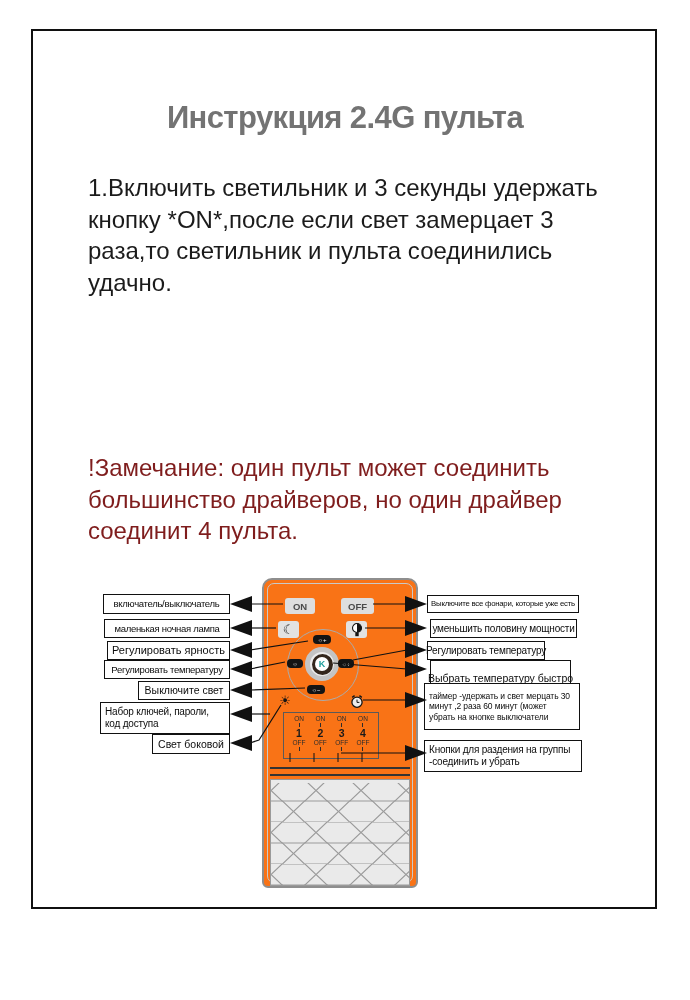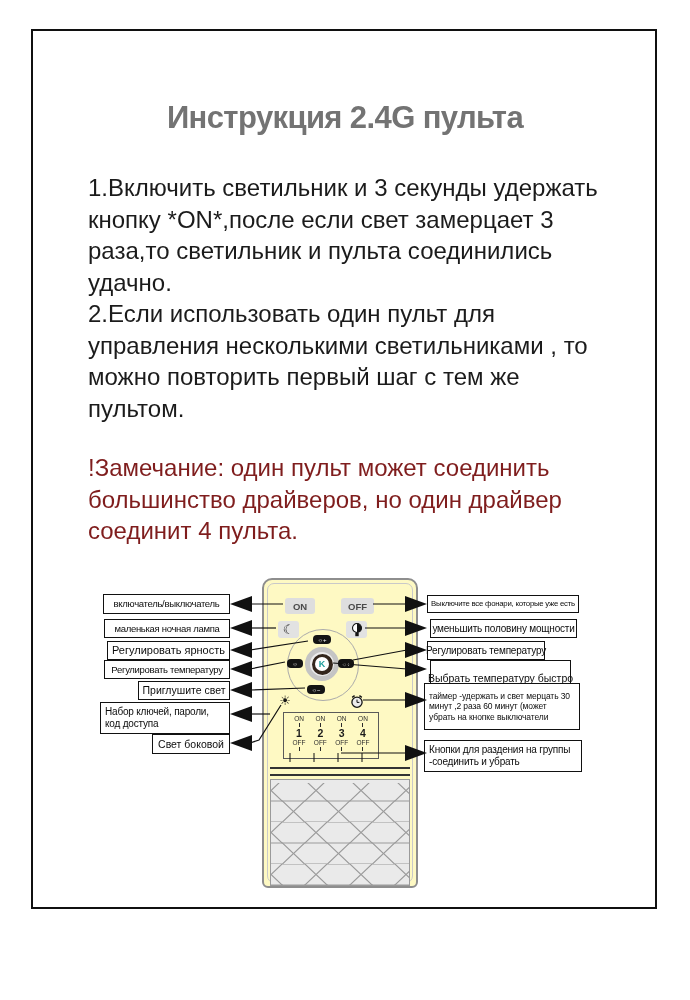--- a/index.html
+++ b/index.html
@@ -16,21 +16,21 @@
            align-items:center;justify-content:center;text-align:center;box-sizing:border-box;
            white-space:nowrap;line-height:1.18;}
   .wrap{white-space:normal;justify-content:flex-start;text-align:left;padding:2px 4px;}
   .fs95{font-size:9.5px;letter-spacing:-0.3px;}
   .fs10{font-size:10px;letter-spacing:-0.2px;}
   .fs105{font-size:10.5px;}
   .fs11{font-size:11px;}
   .fs78{font-size:7.8px;letter-spacing:-0.25px;}
   .fs85{font-size:8.5px;letter-spacing:-0.1px;}
 
-  .remote{position:absolute;left:262px;top:578px;width:156px;height:310px;background:#fef9c3;
+  .remote{position:absolute;left:262px;top:578px;width:156px;height:310px;background:#f97316;
           border:2px solid #8e8e8e;border-radius:10px 10px 6px 6px;box-sizing:border-box;padding-left:30px;}
   .remote-inner{position:absolute;left:3px;top:3px;right:3px;bottom:3px;border:1px solid #c9c9c9;border-radius:7px;}
   .rbtn{position:absolute;background:#dedede;border-radius:3px;display:flex;align-items:center;
         justify-content:center;color:#4a4a4a;font-weight:bold;}
   .icon-tile{position:absolute;background:#e2e2e2;border-radius:3px;display:flex;align-items:center;justify-content:center;}
   .dial-circle{position:absolute;left:23px;top:49px;width:70px;height:70px;border:1px solid #ababab;border-radius:50%;}
   .ring{position:absolute;left:41px;top:67px;width:34px;height:34px;border:5px solid #c4c4c4;border-radius:50%;
         box-sizing:border-box;display:flex;align-items:center;justify-content:center;background:#ececec;}
   .ring-dark{width:21px;height:21px;background:#33261c;border-radius:50%;display:flex;align-items:center;justify-content:center;}
   .ring-white{width:14px;height:14px;background:#fff;border-radius:50%;display:flex;align-items:center;justify-content:center;
@@ -52,30 +52,29 @@
 </head>
 <body>
 
 <div class="canvas">
   <div class="frame"></div>
 
   <div class="title">Инструкция 2.4G пульта</div>
 
   <div class="bodytext">
     <p>1.Включить светильник и 3 секунды удержать кнопку *ON*,после если свет замерцает 3 раза,то светильник и пульта соединились удачно.</p>
-    <p>2.Если использовать один пульт для управления несколькими светильниками , то можно повторить первый шаг с тем же пультом.</p>
   </div>
 
   <div class="note">!Замечание: один пульт может соединить большинство драйверов, но один драйвер соединит 4 пульта.</div>
 
   <div class="callout fs95" style="left:103px;top:594px;width:127px;height:20px;">включатель/выключатель</div>
   <div class="callout fs95" style="left:104px;top:619px;width:126px;height:19px;">маленькая ночная лампа</div>
   <div class="callout fs11" style="left:107px;top:641px;width:123px;height:19px;">Регулировать ярность</div>
   <div class="callout fs95" style="left:104px;top:660px;width:126px;height:19px;">Регулировать температуру</div>
-  <div class="callout fs105" style="left:138px;top:681px;width:92px;height:19px;">Приглушите свет</div>
+  <div class="callout fs105" style="left:138px;top:681px;width:92px;height:19px;">Выключите свет</div>
   <div class="callout fs10 wrap" style="left:100px;top:702px;width:130px;height:32px;">Набор ключей, пароли, код доступа</div>
   <div class="callout fs105" style="left:152px;top:734px;width:78px;height:20px;">Свет боковой</div>
 
   <div class="callout fs78" style="left:427px;top:595px;width:152px;height:18px;">Выключите все фонари, которые уже есть</div>
   <div class="callout fs10" style="left:430px;top:619px;width:147px;height:19px;">уменьшить половину мощности</div>
   <div class="callout fs10" style="left:427px;top:641px;width:118px;height:19px;">Регулировать температуру</div>
   <div class="callout fs105" style="left:430px;top:660px;width:141px;height:36px;text-decoration:underline;">Выбрать температуру быстро</div>
   <div class="callout fs85 wrap" style="left:424px;top:683px;width:156px;height:47px;">таймер -удержать и свет мерцать 30 минут ,2 раза 60 минут (может убрать на кнопке выключатели</div>
   <div class="callout fs10 wrap" style="left:424px;top:740px;width:158px;height:32px;">Кнопки для раздения на группы -соединить и убрать</div>
 

